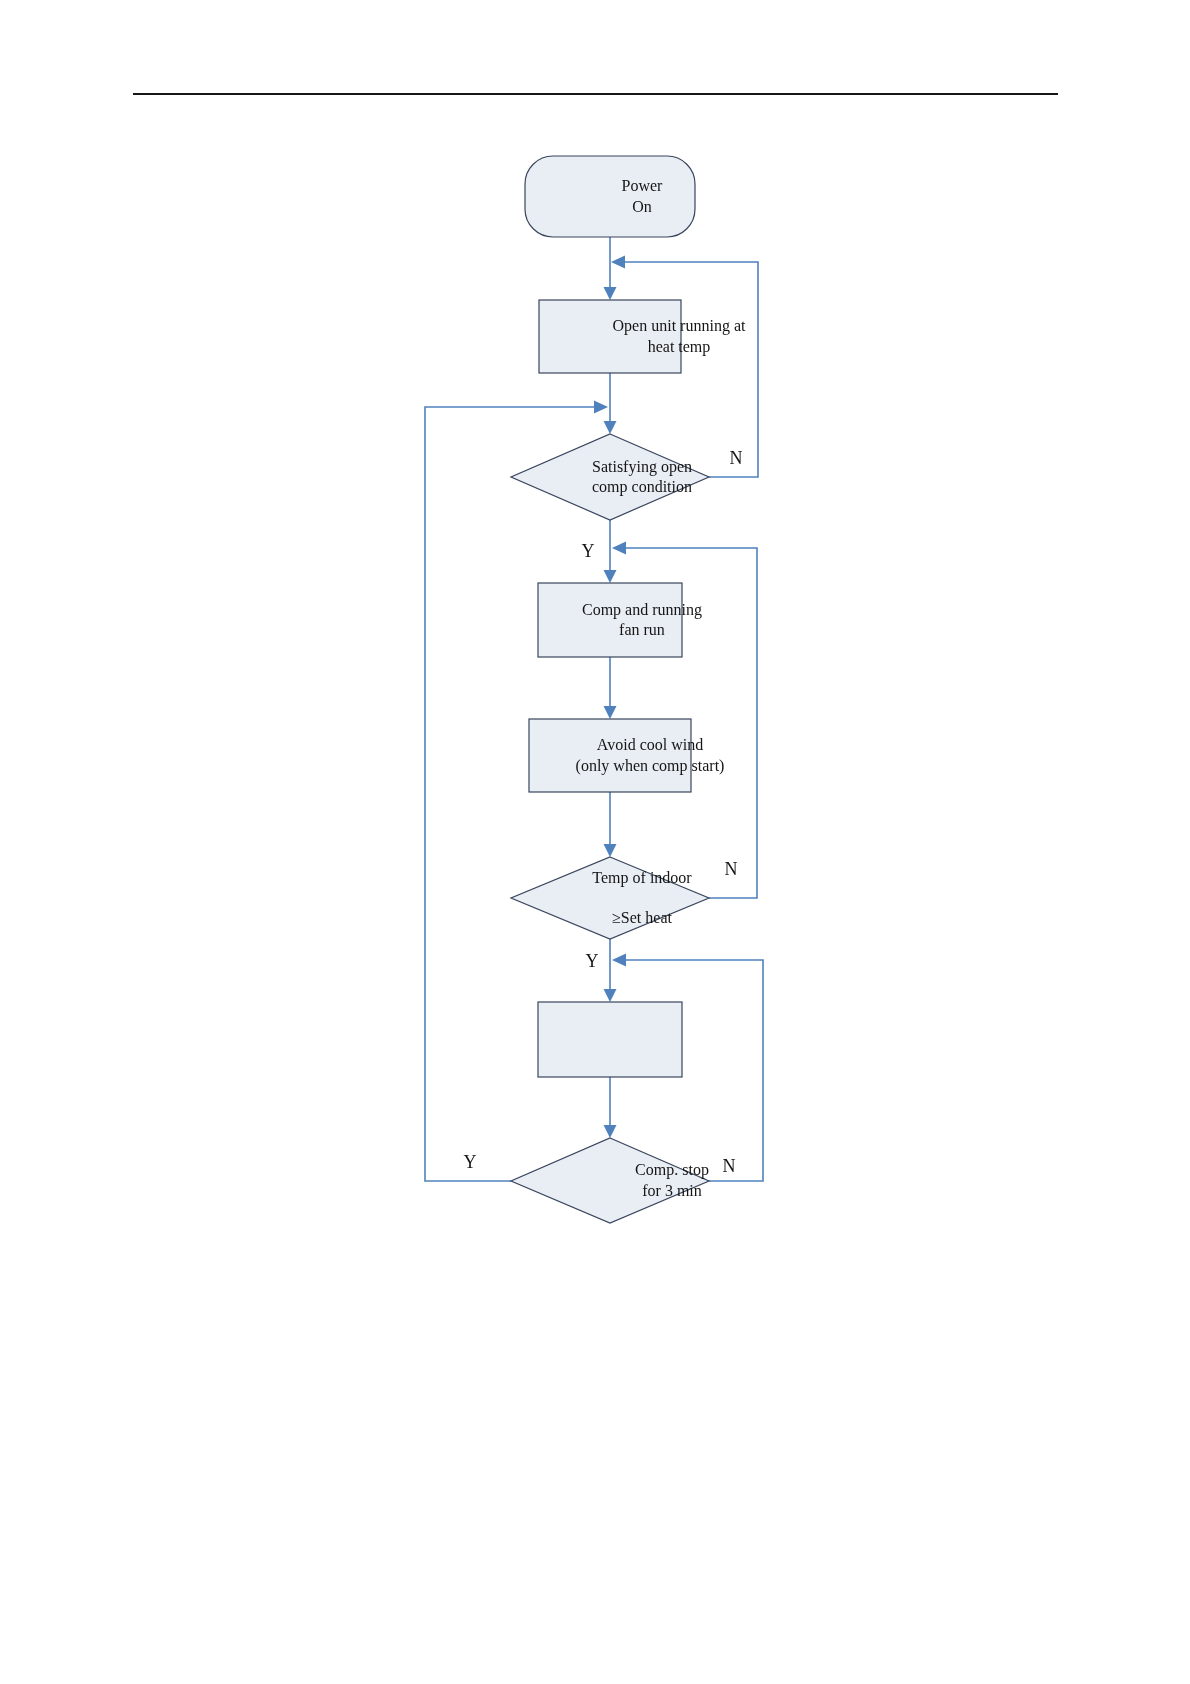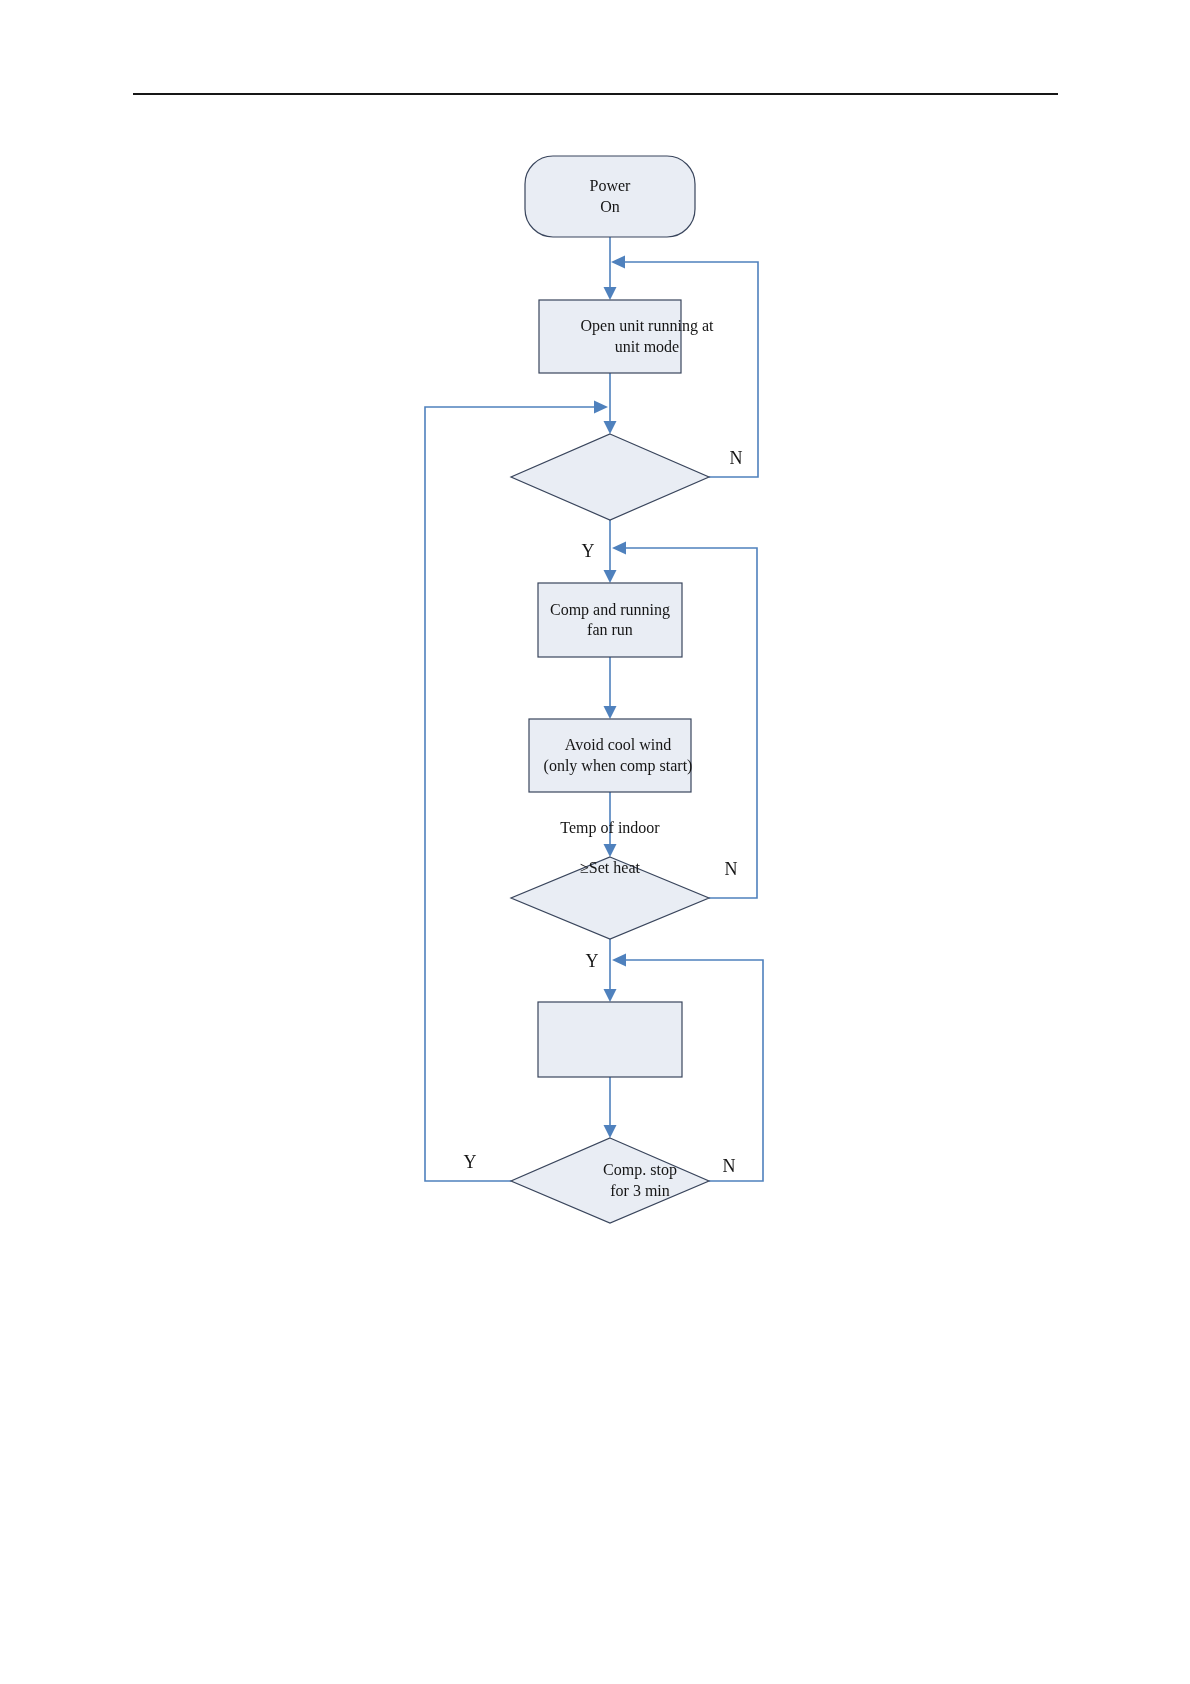--- a/index.html
+++ b/index.html
@@ -9,28 +9,28 @@
     overflow:hidden;
   }
   .header-rule {
     position:absolute; left:133px; top:93px; width:925px; height:0;
     border-top:2px solid #161616;
   }
   .chart-svg { position:absolute; left:0; top:0; }
   .nl {
     position:absolute; display:flex; flex-direction:column;
     align-items:center; justify-content:center; text-align:center;
-    font-size:16px; line-height:20.5px; color:#151515; pointer-events:none;
+    font-size:16px; line-height:20.5px; color:#151515; pointer-events:none;margin-left:32px;
   }
   .nl-power   { left:525px; top:156px; width:170px; height:81px; }
   .nl-open    { left:539px; top:300px; width:142px; height:73px;padding-left:37px; }
   .nl-satisfy { left:511px; top:434px; width:198px; height:86px; }
   .nl-run     { left:538px; top:583px; width:144px; height:74px; }
   .nl-avoid   { left:529px; top:719px; width:178px; height:73px; white-space:nowrap; }
-  .nl-temp    { left:511px; top:807px; width:198px; height:82px;gap:20px; }
+  .nl-temp    { left:511px; top:857px; width:198px; height:82px;gap:20px; }
   .nl-stop    { left:538px; top:1002px; width:144px; height:75px; }
   .nl-3min    { left:541px; top:1138px; width:198px; height:85px; }
   .bl {
     position:absolute; transform:translate(-50%,-50%);
     font-size:18px; color:#151515;
   }
   .bl-n1 { left:736px; top:458px; }
   .bl-y1 { left:588px; top:551px; }
   .bl-n2 { left:731px; top:869px; }
   .bl-y2 { left:592px; top:961px; }
@@ -82,21 +82,25 @@
     <rect class="shape" x="538" y="1002" width="144" height="75"></rect>
     <polygon class="shape" points="610,1138 709,1181 610,1223 511,1181"></polygon>
   </svg>
 
   <div class="nl nl-power">
     <span>Power</span>
     <span>On</span>
   </div>
   <div class="nl nl-open">
     <span>Open unit running at</span>
-    <span>unit mode</span>
+    <span>heat temp</span>
+  </div>
+  <div class="nl nl-satisfy">
+    <span>Satisfying open</span>
+    <span>comp condition</span>
   </div>
   <div class="nl nl-run">
     <span>Comp and running</span>
     <span>fan run</span>
   </div>
   <div class="nl nl-avoid">
     <span>Avoid cool wind</span>
     <span>(only when comp start)</span>
   </div>
   <div class="nl nl-temp">

